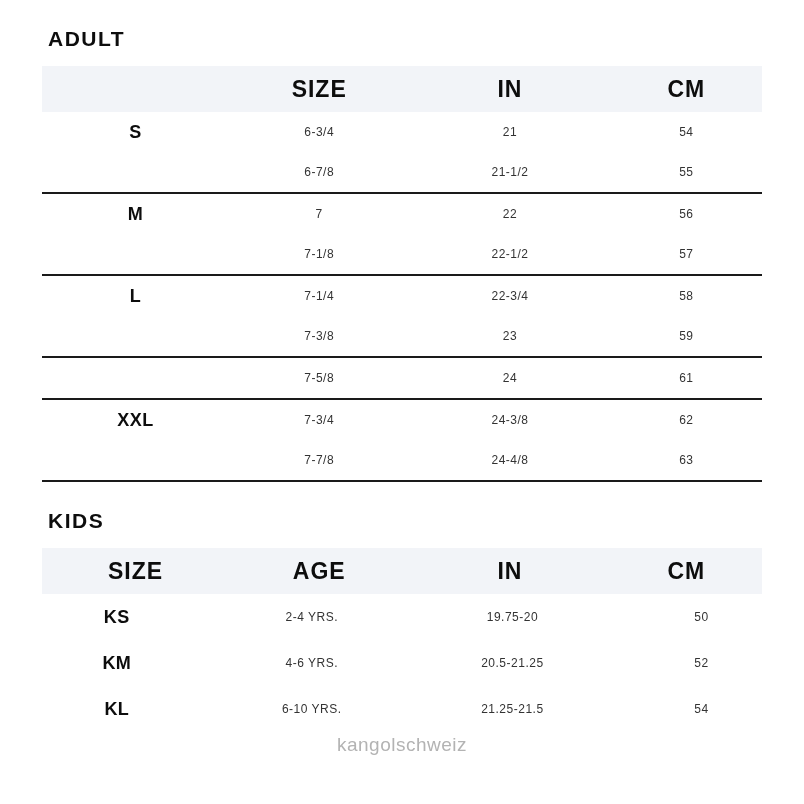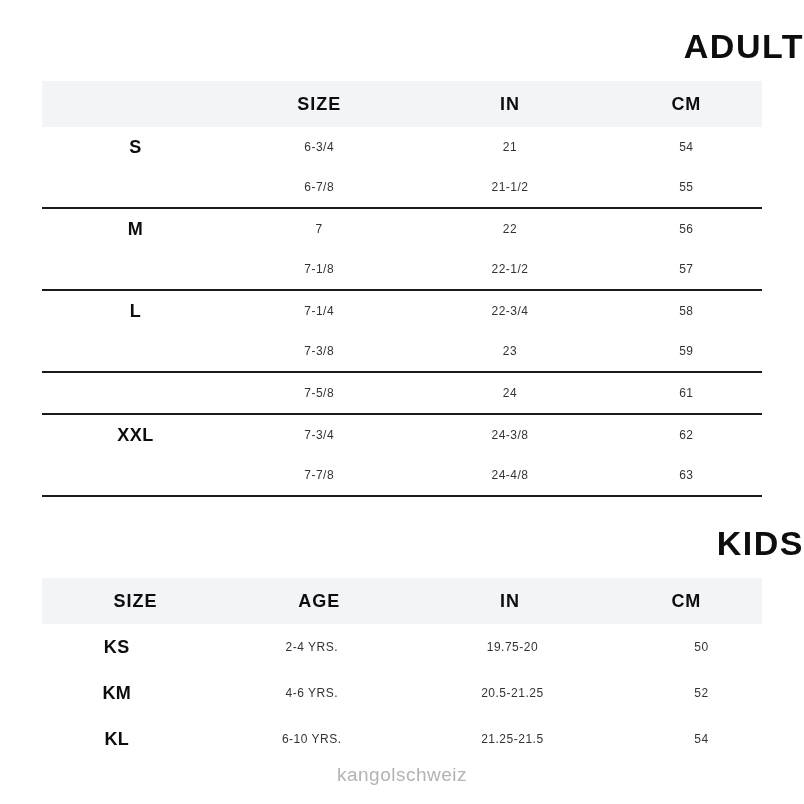--- a/index.html
+++ b/index.html
@@ -5,38 +5,37 @@
   html, body { margin: 0; padding: 0; }
   body {
     width: 804px; height: 804px;
     background: #ffffff;
     font-family: "Liberation Sans", sans-serif;
     color: #1a1a1a;
     overflow: hidden;
   }
   .section-title {
     margin: 27px 0 15px 48px;
-    font-size: 34px;
+    font-size: 21px;
     font-weight: 800;
     letter-spacing: 1.5px;
     color: #0d0d0d;
-    text-align: right;
   }
   .size-table {
     margin-left: 42px;
     width: 720px;
   }
   .tr { display: flex; align-items: center; }
   .header-row {
     height: 46px;
     background: #f2f4f8;
   }
   .header-row .td {
     font-weight: 700;
-    font-size: 18px;
+    font-size: 23px;
     letter-spacing: 1px;
     color: #0d0d0d;
   }
   .body-row { height: 40px; }
   .kids .body-row { height: 46px; gap: 48px; }
   .group-end { border-bottom: 2px solid #1a1a1a; }
   .td { text-align: center; }
   .c1 { width: 26%; }
   .c2 { width: 25%; }
   .c3 { width: 28%; }

